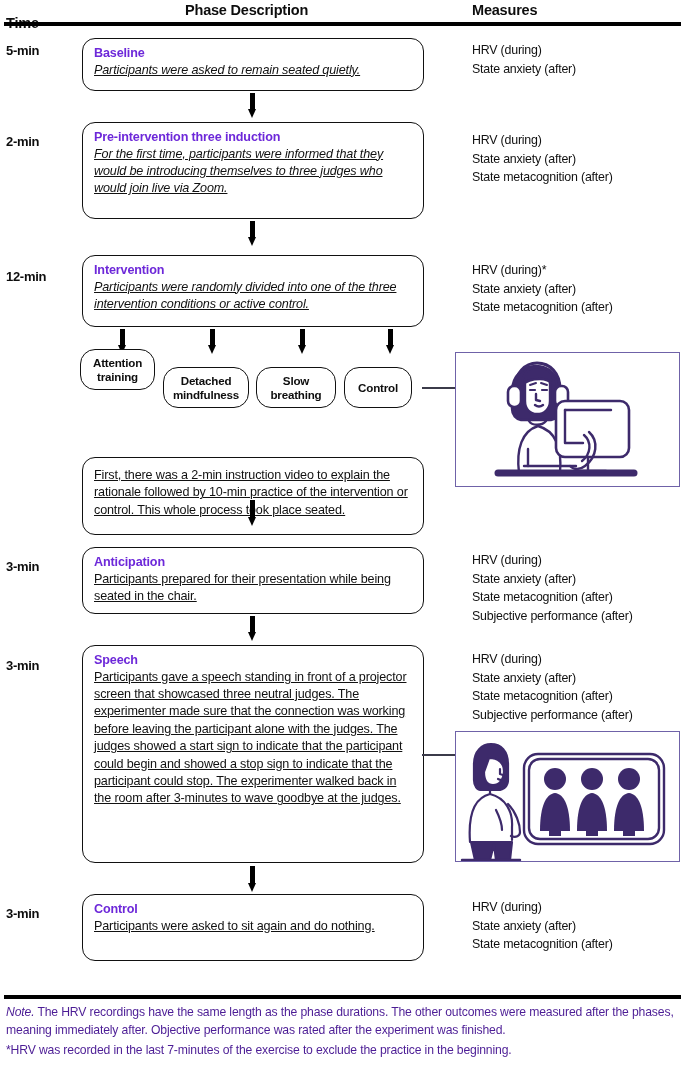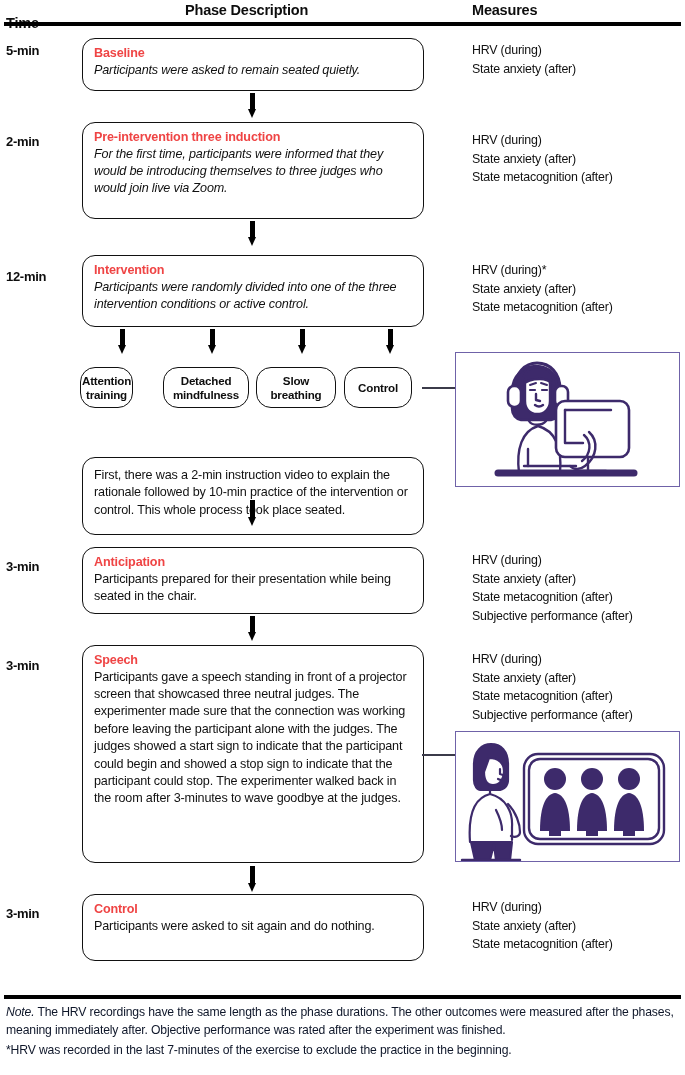--- a/index.html
+++ b/index.html
@@ -69,27 +69,28 @@
     border: 1.6px solid #111111;
     border-radius: 13px;
     background: #ffffff;
     padding: 6px 11px 7px 11px;
   }
   .box .ttl {
     font-weight: bold;
     font-size: 12.6px;
     line-height: 16.5px;
     letter-spacing: -0.15px;
-    color: #ef4444;
+    color: #6d28d9;
   }
   .box .bdy {
     font-size: 12.6px;
     line-height: 17.4px;
     letter-spacing: -0.15px;
     color: #111111;
+    text-decoration: underline;
   }
   .box .bdy.it { font-style: italic; }
 
   
   .box.plain { padding-top: 9px; margin-top: 36px; }
 
   
   .chip {
     position: absolute;
     box-sizing: border-box;
@@ -163,21 +164,21 @@
 
   
   .note {
     position: absolute;
     left: 6px;
     top: 1003px;
     width: 672px;
     font-size: 12.2px;
     line-height: 18.4px;
     letter-spacing: -0.15px;
-    color: #0f172a;
+    color: #4c1d95;
   }
   .note i { font-style: italic; }
 </style>
 </head>
 <body>
 
 <div id="page">
 
   <div class="hdr hdr-time">Time</div>
   <div class="hdr hdr-phase">Phase Description</div>
@@ -235,21 +236,21 @@
   </div>
   <div class="arrow" style="left:298px;top:329px;height:25px">
     <div class="shaft" style="height:16px"></div>
       <div class="head" style="top:16px"></div>
   </div>
   <div class="arrow" style="left:386px;top:329px;height:25px">
     <div class="shaft" style="height:16px"></div>
       <div class="head" style="top:16px"></div>
   </div>
 
-  <div class="chip" style="left:80px;top:367px;width:53px">
+  <div class="chip" style="left:80px;top:349px;width:75px">
       <span style="white-space:pre-line">Attention
 training</span>
     </div>
   <div class="chip" style="left:163px;top:367px;width:86px">
       <span style="white-space:pre-line">Detached
 mindfulness</span>
     </div>
   <div class="chip" style="left:256px;top:367px;width:80px">
       <span style="white-space:pre-line">Slow
 breathing</span>

